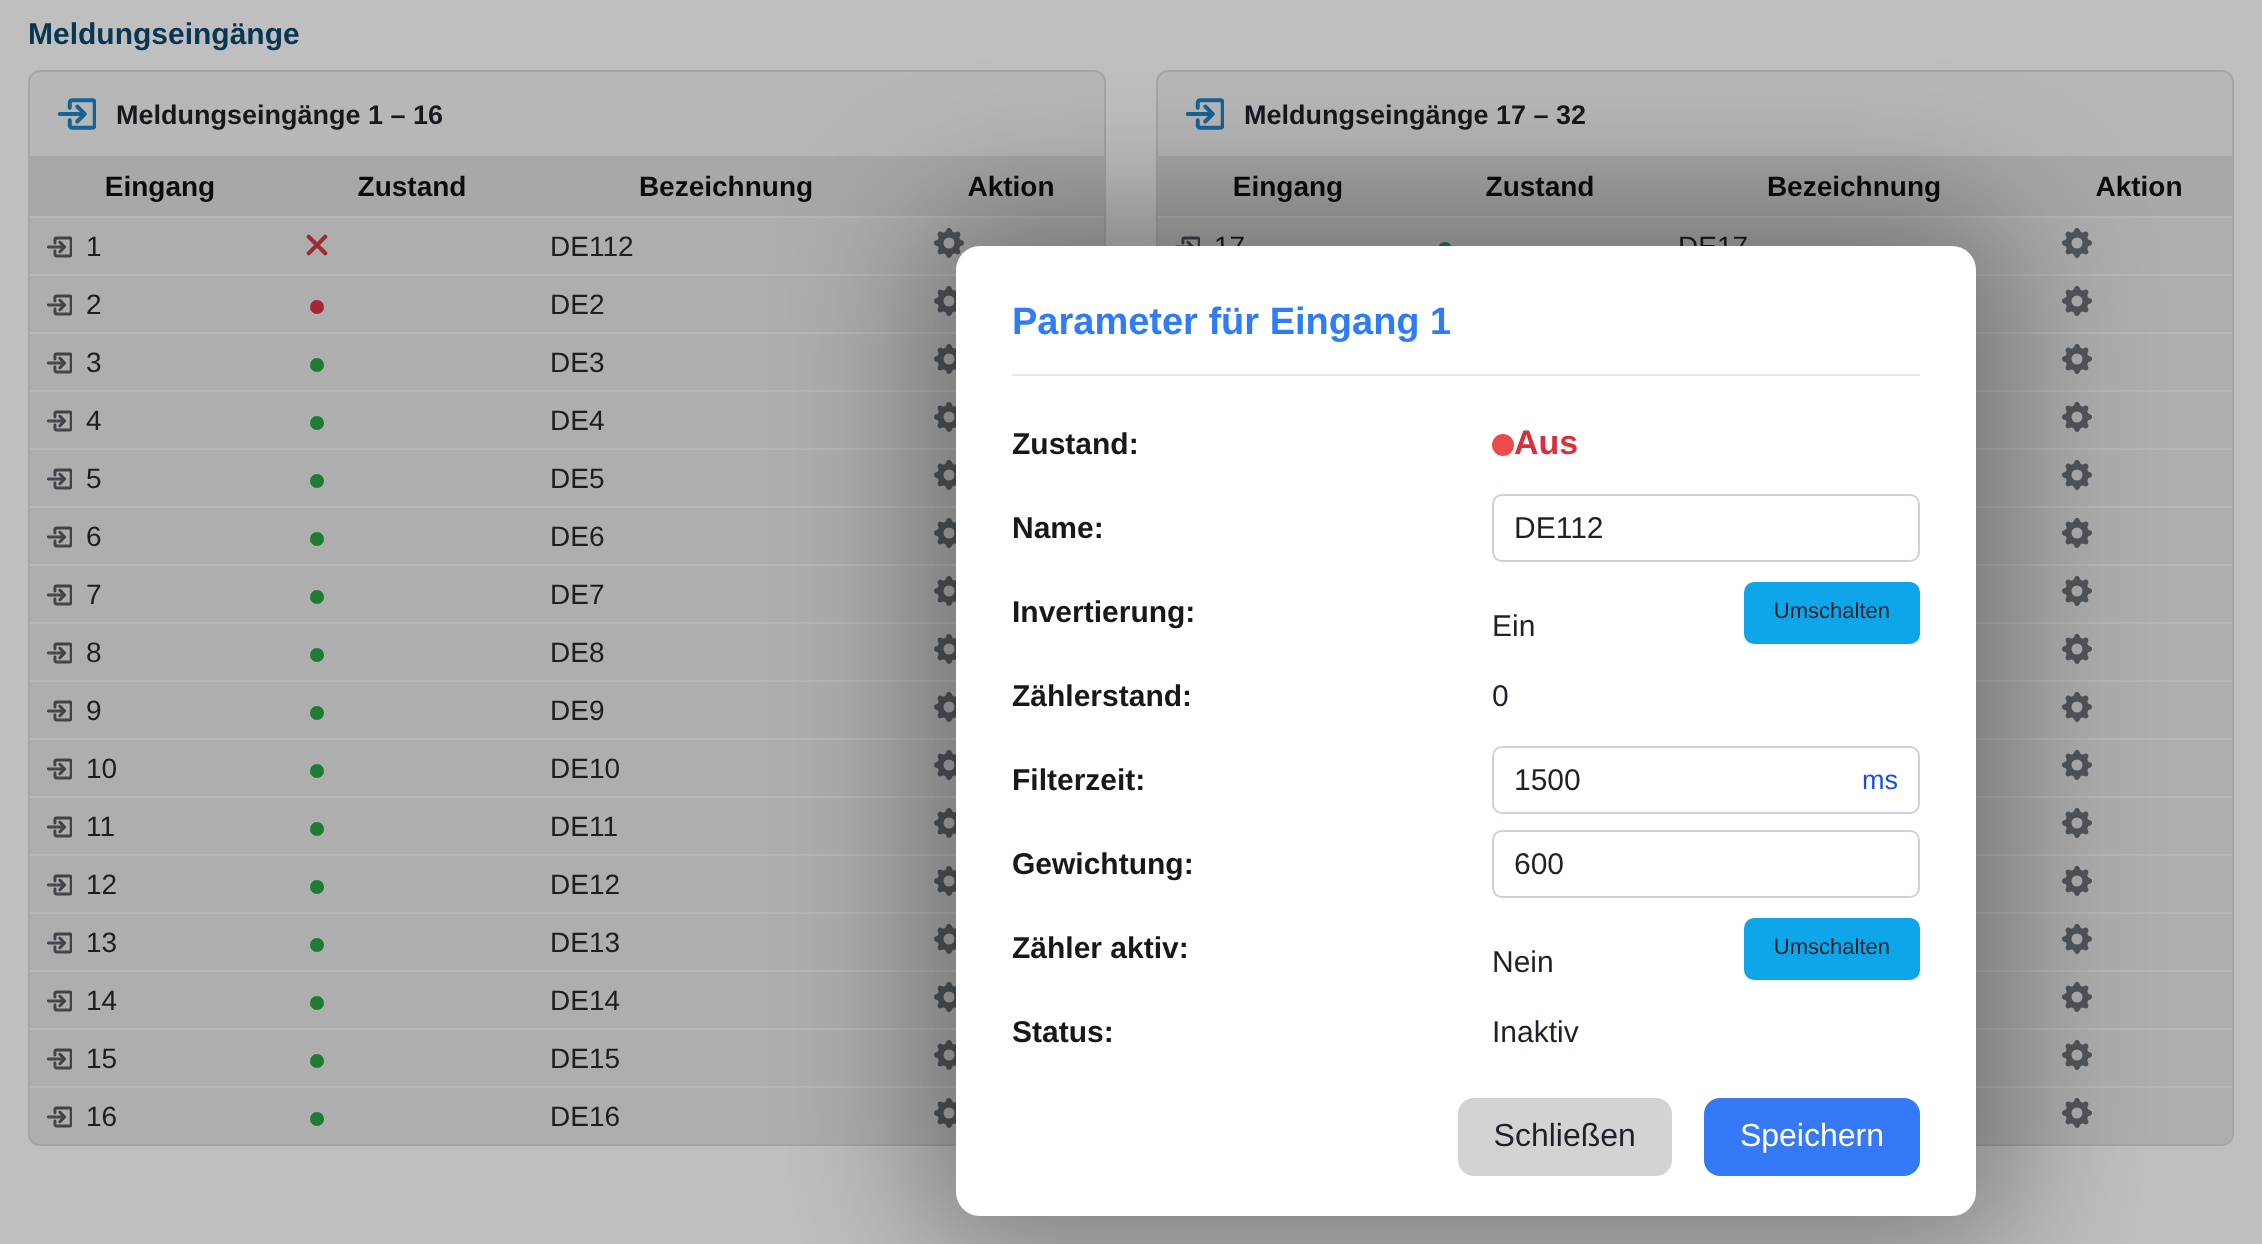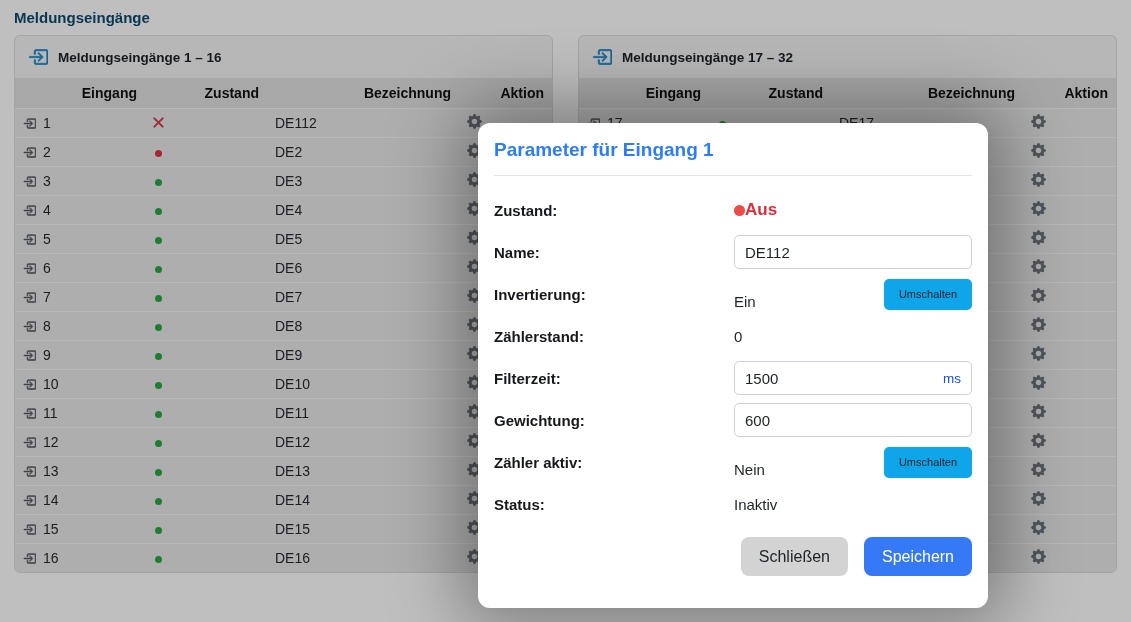--- a/index.html
+++ b/index.html
@@ -11,35 +11,35 @@
   h1.page-title { font-size: 15px; font-weight: bold; margin: 9px 0 9px 14px; color: #0c4a6e; }
 
   .cards { display: flex; gap: 25px; margin: 0 14px; }
   .card { flex: 1; background: #f4f4f4; border: 1px solid #dcdcdc; border-radius: 6px; overflow: hidden; }
   .card-head { height: 42px; display: flex; align-items: center; gap: 10px; padding: 0 13px; text-align: right; }
   .card-title { font-size: 13.5px; font-weight: bold; color: #1d2228; }
   .head-icon svg { display: block; }
 
   table { width: 100%; border-collapse: collapse; font-size: 14px; table-layout: fixed; }
   col.c1 { width: 130px; } col.c2 { width: 122px; } col.c3 { width: 192px; }
-  thead th { background: #e1e1e1; text-align: right; height: 30px; padding: 0 8px; font-size: 14px; color: #111; }
+  thead th { background: #e1e1e1; text-align: center; height: 30px; padding: 0 8px; font-size: 14px; color: #111; }
   tbody td { background: #e9e9e9; height: 28px; padding: 0 8px; border-top: 1px solid #f6f6f6; color: #26292d; }
   td.cell-eingang { display: flex; align-items: center; gap: 7px; height: 29px; }
   .row-icon svg { display: block; }
   .dot { display: none; width: 7px; height: 7px; border-radius: 50%; margin-left: 2px; }
   .st-on .dot { display: inline-block; background: var(--on-green); }
   .st-off .dot { display: inline-block; background: var(--off-red); }
   .xic { display: none; }
   .st-error .xic { display: inline-block; }
   .gear { display: inline-block; cursor: pointer; line-height: 0; }
 
   
   .backdrop { position: absolute; inset: 0; background: rgba(0,0,0,0.25); z-index: 10; }
   .modal { position: absolute; left: 478px; top: 123px; width: 510px; height: 485px; background: #ffffff;
-           border-radius: 12px; box-shadow: 0 0 70px 18px rgba(0,0,0,0.35); z-index: 20; padding: 16px; }
+           border-radius: 12px; box-shadow: 0 0 70px 18px rgba(0,0,0,0.35); z-index: 20; padding: 28px; }
   .modal h2 { font-size: 19px; font-weight: bold; color: var(--accent); padding-bottom: 14px;
               border-bottom: 1px solid #e3e6ea; margin-bottom: 17px; }
   .mrow { display: grid; grid-template-columns: 240px 1fr; align-items: center; min-height: 34px; margin-bottom: 8px; }
   .mrow label { font-size: 15px; font-weight: bold; color: #16181b; }
   .mval { font-size: 15px; color: #1d2228; }
   .mval.status { display: flex; align-items: center; }
   .sdot { width: 11px; height: 11px; border-radius: 50%; background: var(--dot-red); }
   .sval { font-size: 17px; font-weight: bold; color: var(--status-red); }
   .mval input { width: 100%; height: 34px; border: 1px solid #ccd2d8; border-radius: 5px; padding: 0 10px;
                 font-size: 15px; font-family: "Liberation Sans", sans-serif; color: #1d2228; background: #fff; }

